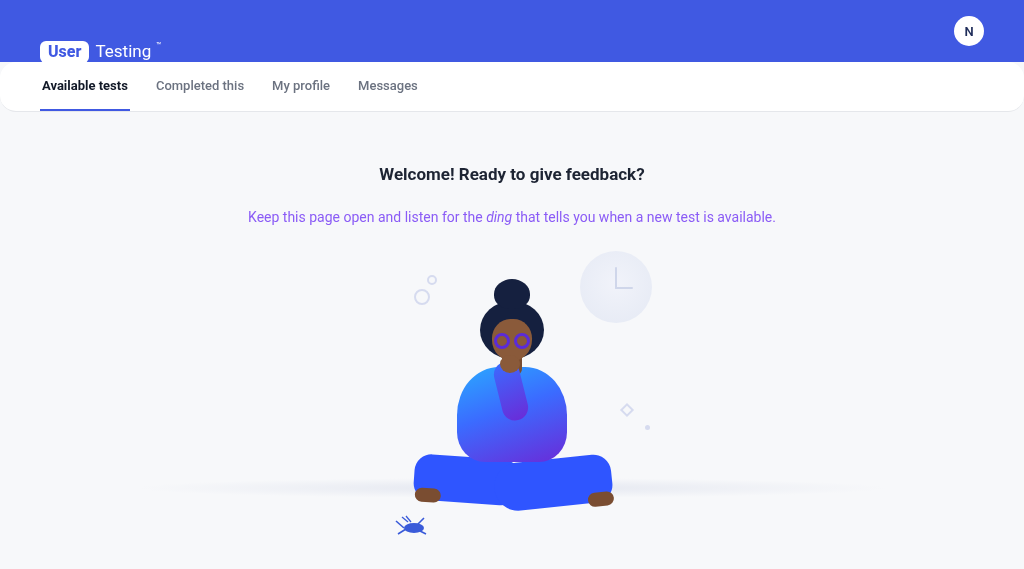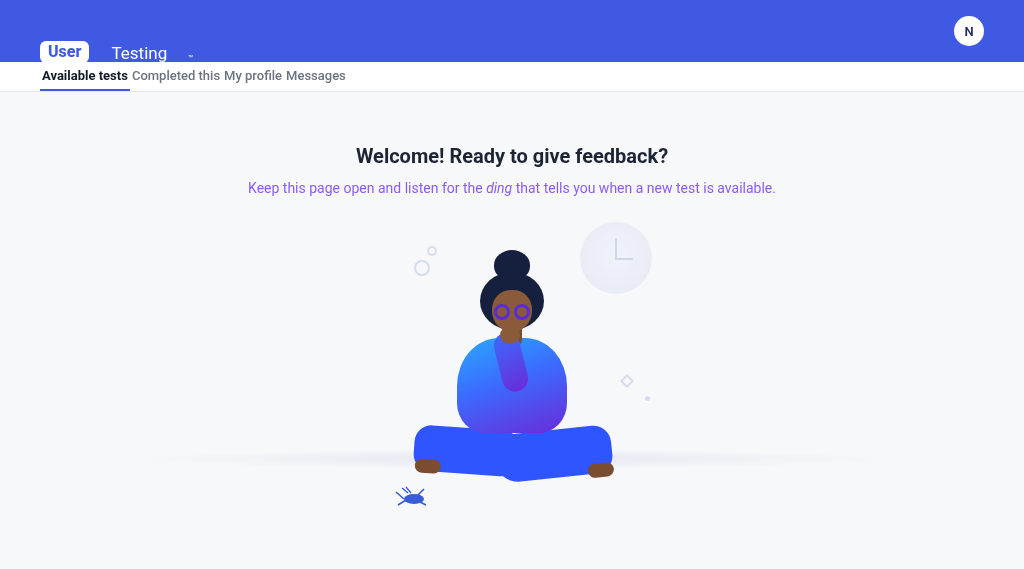--- a/index.html
+++ b/index.html
@@ -14,22 +14,22 @@
     .topbar {
       background: #4059e2;
       height: 62px;
       display: flex;
       align-items: center;
       justify-content: space-between;
       padding: 0 40px;
     }
     .logo {
       display: flex;
-      align-items: flex-end;
-      gap: 20px;
+      align-items: flex-start;
+      gap: 4px;
       margin-top: 42px;
     }
     .logo-badge {
       background: #ffffff;
       color: #4059e2;
       font-weight: 800;
       font-size: 16px;
       padding: 3px 8px;
       border-radius: 6px;
       line-height: 1;
@@ -67,22 +67,24 @@
       justify-content: center;
       font-weight: 600;
       font-size: 13px;
       cursor: pointer;
     }
     .navbar {
       background: #ffffff;
       border-bottom: 1px solid #e5e7eb;
       padding: 0 40px;
       display: flex;
-      height: 30px;
-      align-items: center;
+      gap: 24px;
+      height: 50px;
+      align-items: center;
+      border-radius: 16px;
     }
     .nav-item {
       font-size: 13px;
       color: #6b7280;
       padding: 0 2px;
       height: 100%;
       display: flex;
       align-items: center;
       cursor: pointer;
       border-bottom: 2px solid transparent;
@@ -91,24 +93,24 @@
     .nav-item.active {
       color: #111827;
       font-weight: 700;
       border-bottom-color: #4059e2;
     }
     .main {
       text-align: center;
       padding-top: 52px;
     }
     .welcome-title {
-      font-size: 20px;
+      font-size: 17px;
       font-weight: 700;
       color: #1d2433;
-      margin-bottom: 12px;
+      margin-bottom: 25px;
     }
     .welcome-sub {
       font-size: 14px;
       color: #8b5cf6;
     }
     .welcome-sub em { font-style: italic; }
     .illustration-wrap {
       position: relative;
       width: 480px;
       height: 320px;

